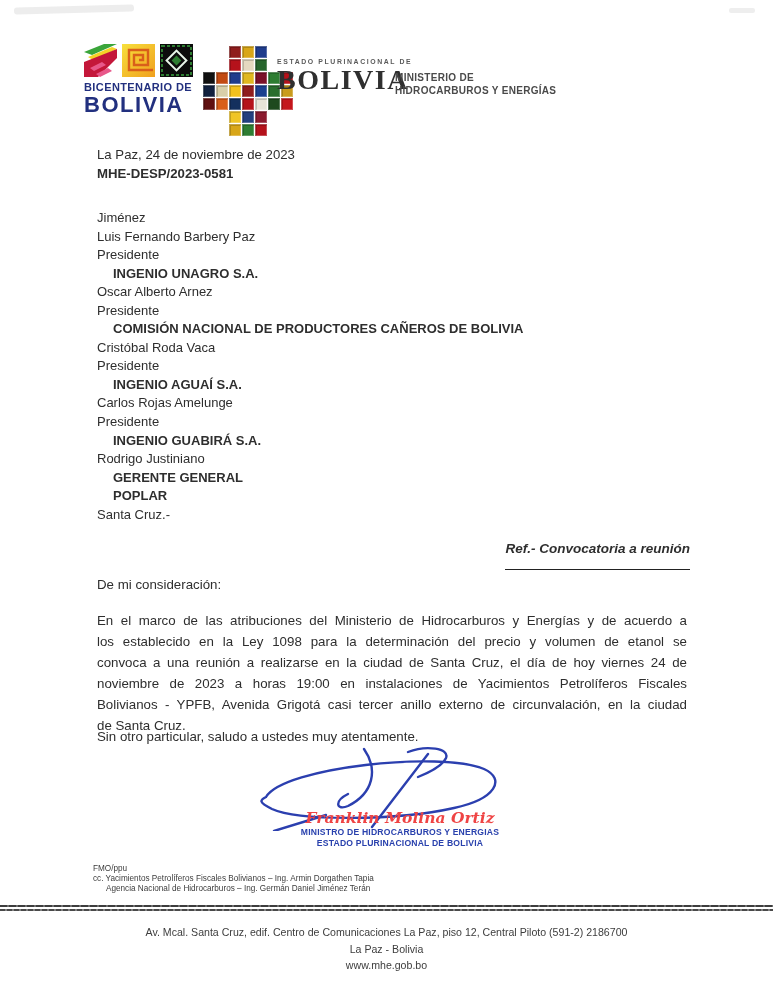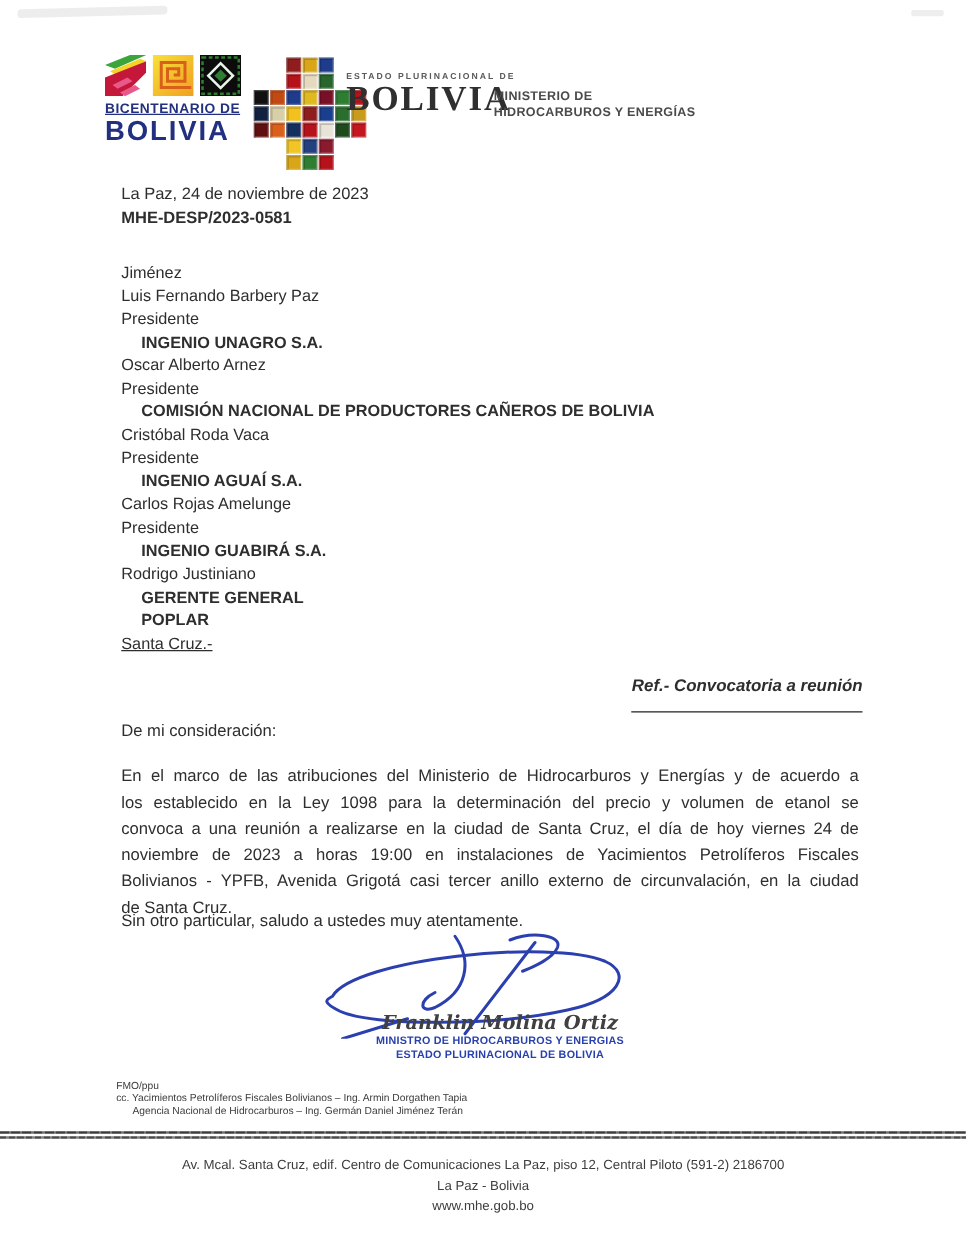--- a/index.html
+++ b/index.html
@@ -8,52 +8,52 @@
     font-family:"Liberation Sans", sans-serif;color:#2e2e2e;overflow:hidden;
   }
   
   .smudge-tl{position:absolute;left:14px;top:6px;width:120px;height:7px;background:#d8d8d8;opacity:.45;transform:rotate(-1.5deg);border-radius:3px;}
   .smudge-tr{position:absolute;right:18px;top:8px;width:26px;height:5px;background:#e2e2e2;opacity:.6;border-radius:2px;}
 
   
   .bic-logo{position:absolute;left:84px;top:44px;width:120px;}
   .bic-icons{display:flex;gap:5px;}
   .bic-icon{width:33px;height:33px;position:relative;overflow:hidden;}
-  .bic-text1{margin-top:4px;font-size:11px;font-weight:600;color:#22307f;letter-spacing:.4px;white-space:nowrap;text-decoration:underline;}
+  .bic-text1{margin-top:4px;font-size:11px;font-weight:600;color:#22307f;letter-spacing:.4px;white-space:nowrap;}
   .bic-text2{font-size:22px;font-weight:800;color:#22307f;letter-spacing:1.5px;line-height:24px;}
 
   .chakana{position:absolute;left:203px;top:46px;width:91px;height:91px;
     display:grid;grid-template-columns:repeat(7,12px);grid-template-rows:repeat(7,12px);gap:1px;}
   .chakana div{width:12px;height:12px;}
   .tile{box-shadow:inset 0 0 0 1px rgba(255,255,255,.25), inset 2px 2px 0 rgba(0,0,0,.18);}
 
   .estado{position:absolute;left:277px;top:58px;}
   .estado-small{font-size:6.9px;font-weight:700;color:#5a5a5a;letter-spacing:1.6px;white-space:nowrap;}
   .estado-big{font-family:"Liberation Serif", serif;font-size:28px;font-weight:700;color:#2f2f2f;letter-spacing:1.5px;line-height:30px;}
 
   .ministry{position:absolute;left:395px;top:72px;font-size:10px;font-weight:600;color:#4a4a4a;letter-spacing:.3px;line-height:12.5px;}
 
   
   .dateblock{position:absolute;left:97px;top:146px;font-size:13.2px;line-height:18.5px;}
   .refnum{font-weight:700;}
   .recipients{position:absolute;left:97px;top:209px;font-size:13px;line-height:18.55px;}
   .r-bold{font-weight:700;padding-left:16px;}
-  .r-underline{text-decoration:underline;}
+  .r-underline{}
   .subject{position:absolute;right:83px;top:541px;font-size:13.5px;font-weight:700;font-style:italic;
     border-bottom:1.6px solid #222;padding-bottom:13px;}
   .salutation{position:absolute;left:97px;top:577px;font-size:13.3px;}
   .bodytext{position:absolute;left:97px;top:611px;width:590px;font-size:13.3px;line-height:20.9px;}
   .jline{text-align:justify;text-align-last:justify;white-space:nowrap;}
   .jline-last{text-align:left;text-align-last:left;}
   .closing{position:absolute;left:97px;top:729px;font-size:13.3px;}
 
   
   .sig-svg{position:absolute;left:256px;top:743px;}
   .sig-name{position:absolute;left:270px;top:808px;width:260px;text-align:center;
-    font-family:"DejaVu Serif", serif;font-style:italic;font-weight:700;font-size:15.5px;color:#404040;}
+    font-family:"DejaVu Serif", serif;font-style:italic;font-weight:700;font-size:15.5px;color:#ef4444;}
   .sig-titles{position:absolute;left:270px;top:827px;width:260px;text-align:center;
     font-size:8.6px;font-weight:600;color:#2941ad;line-height:10.8px;letter-spacing:.2px;}
 
   
   .footnotes{position:absolute;left:93px;top:864px;font-size:8.2px;color:#3c3c3c;line-height:10.2px;}
   .cc2{padding-left:13px;}
 
   
   .separator{position:absolute;left:0;top:905px;width:773px;height:7px;}
   .separator .l1{height:2.4px;background:repeating-linear-gradient(90deg,#3d3d3d 0 7px,#6f6f6f 7px 9px);}

